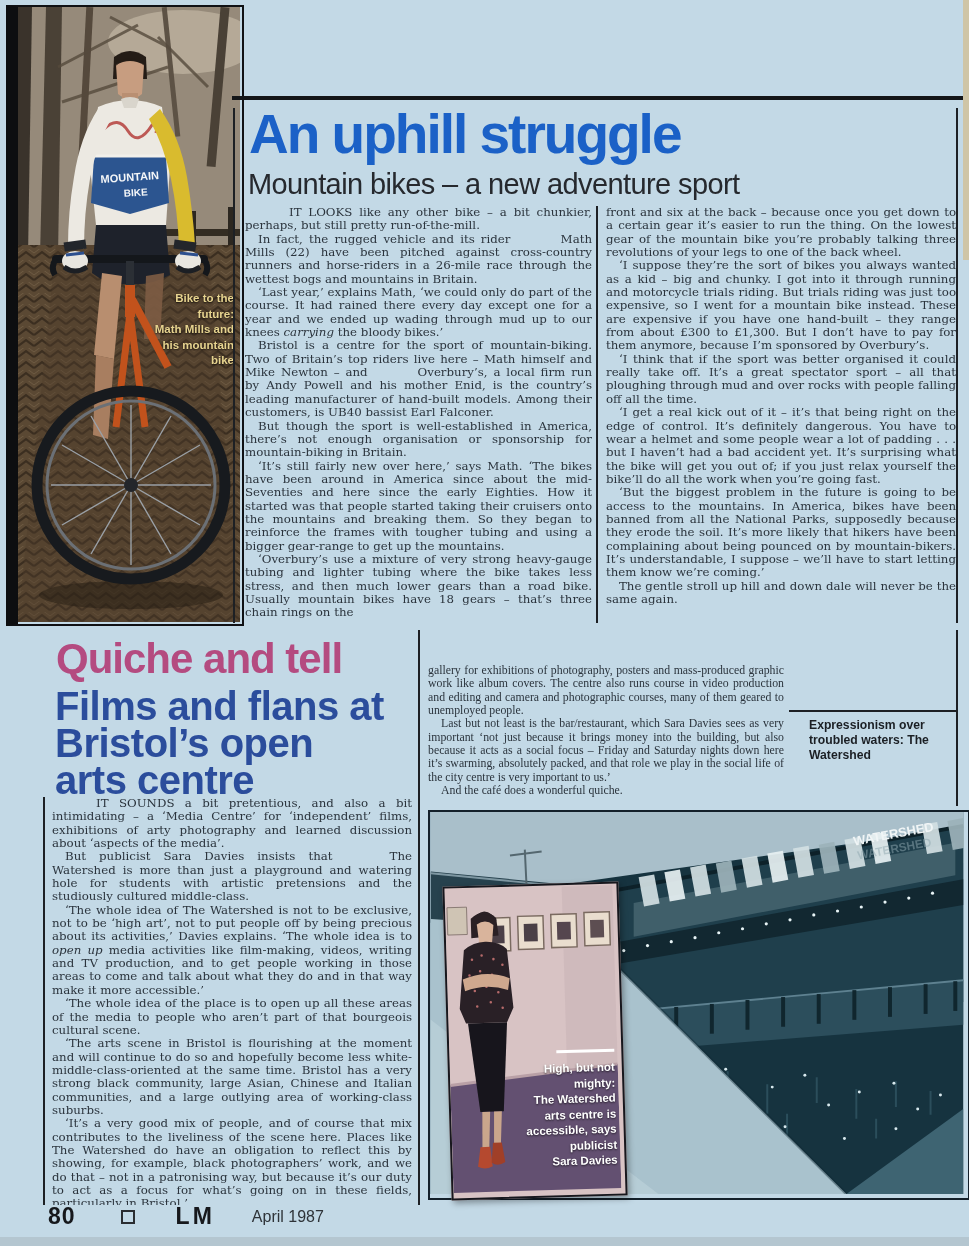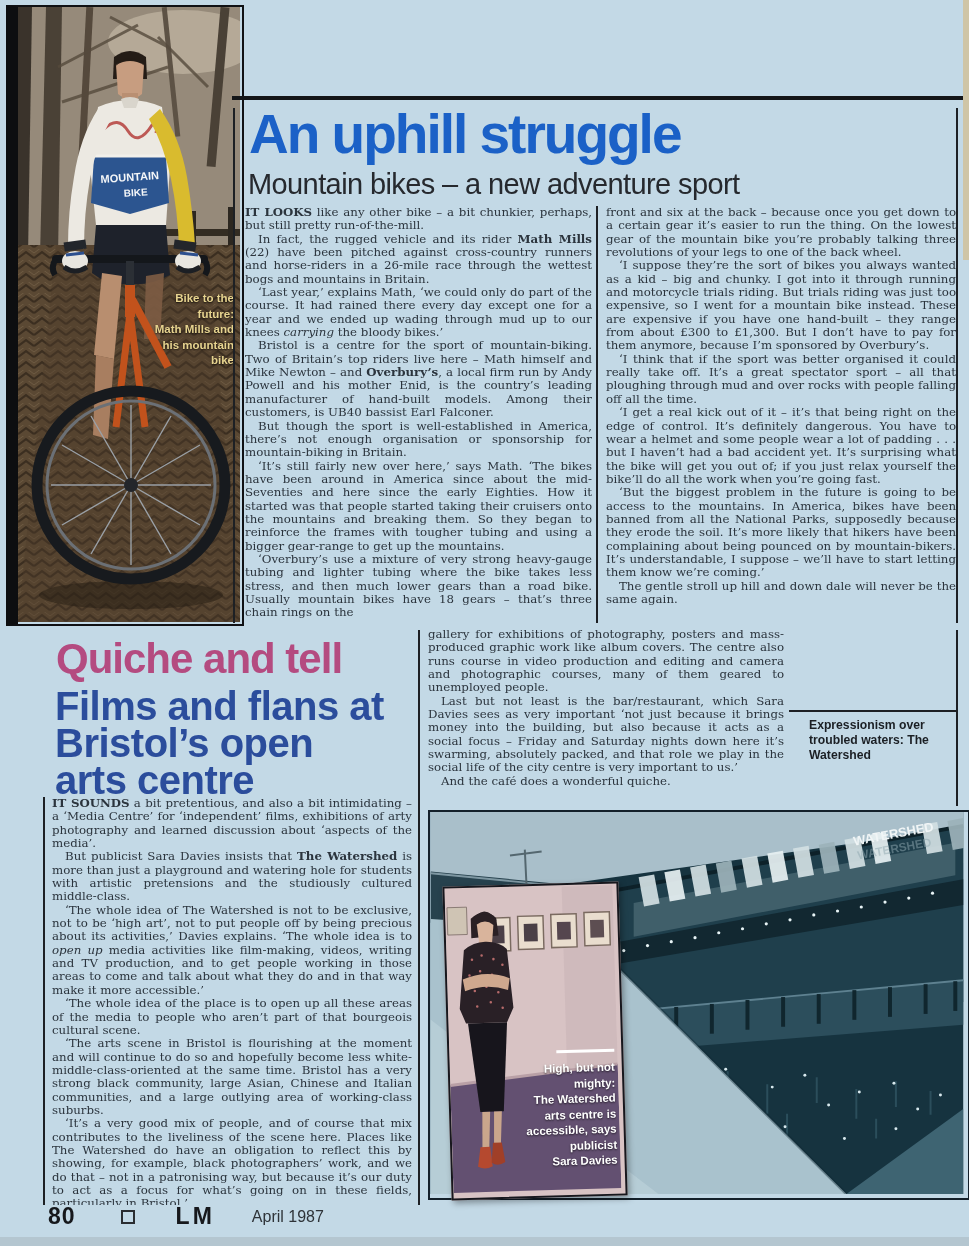--- a/index.html
+++ b/index.html
@@ -12,21 +12,21 @@
   
   .a1-title{position:absolute;font-weight:bold;font-size:55px;letter-spacing:-2px;line-height:60px;}
   .a1-sub{position:absolute;font-weight:normal;font-size:29px;letter-spacing:-0.6px;color:#26292e;line-height:32px;}
   .a2-title{position:absolute;font-weight:bold;font-size:42px;letter-spacing:-1px;line-height:46px;}
   .a2-sub{position:absolute;font-weight:bold;font-size:40px;line-height:37px;color:#2b4d9c;white-space:pre-line;letter-spacing:-0.5px;}
   
   .body-col{position:absolute;font-family:"DejaVu Serif",serif;font-size:11.8px;line-height:13.35px;
             color:#2b343d;text-align:justify;overflow:hidden;}
   .body-col p{margin:0;}
   .body-col p.ind{text-indent:13px;}
-  .b{font-weight:bold;} .i{font-style:italic;}
+  .b{font-weight:normal;padding-left:44px;} .i{font-style:italic;}
   
   .photo{position:absolute;overflow:hidden;border:2px solid #101114;}
   #photo1{left:6px;top:5px;width:224px;height:617px;border-left:12px solid #0d0e10;}
   #photo2{left:428px;top:810px;width:538px;height:386px;border:2px solid #14202a;}
   .p1-caption{position:absolute;right:8px;top:284px;width:120px;text-align:right;
               color:#e6d38f;font-weight:bold;font-size:11.5px;line-height:15.5px;
               white-space:pre-line;text-shadow:0 1px 2px rgba(0,0,0,.75);}
   .cap-head{position:absolute;font-weight:bold;font-size:12.2px;line-height:15px;color:#1b1f24;white-space:pre-line;}
   #inset{position:absolute;left:447px;top:884px;width:172px;height:310px;border:2px solid #17171d;
          transform:rotate(-1.7deg);overflow:hidden;background:#d8c3c4;box-shadow:2px 3px 6px rgba(0,0,0,.35);}
@@ -152,21 +152,21 @@
   <div class="body-col" style="left:52px;top:797px;width:360px;height:408px;">
     <p><span class="b">IT SOUNDS</span><span> a bit pretentious, and also a bit intimidating – a ‘Media Centre’ for ‘independent’ films, exhibitions of arty photography and learned discussion about ‘aspects of the media’.</span></p>
     <p class="ind"><span>But publicist Sara Davies insists that </span><span class="b">The Watershed</span><span> is more than just a playground and watering hole for students with artistic pretensions and the studiously cultured middle-class.</span></p>
     <p class="ind"><span>‘The whole idea of The Watershed is not to be exclusive, not to be ‘high art’, not to put people off by being precious about its activities,’ Davies explains. ‘The whole idea is to </span><span class="i">open up</span><span> media activities like film-making, videos, writing and TV production, and to get people working in those areas to come and talk about what they do and in that way make it more accessible.’</span></p>
     <p class="ind"><span>‘The whole idea of the place is to open up all these areas of the media to people who aren’t part of that bourgeois cultural scene.</span></p>
     <p class="ind"><span>‘The arts scene in Bristol is flourishing at the moment and will continue to do so and hopefully become less white-middle-class-oriented at the same time. Bristol has a very strong black community, large Asian, Chinese and Italian communities, and a large outlying area of working-class suburbs.</span></p>
     <p class="ind"><span>‘It’s a very good mix of people, and of course that mix contributes to the liveliness of the scene here. Places like The Watershed do have an obligation to reflect this by showing, for example, black photographers’ work, and we do that – not in a patronising way, but because it’s our duty to act as a focus for what’s going on in these fields, particularly in Bristol.’</span></p>
 
   </div>
   <div class="vrule" style="left:418px;top:630px;height:575px;width:1.5px;"></div>
-  <div class="body-col" style="left:428px;top:628px;width:356px;height:176px;">
+  <div class="body-col" style="left:428px;top:664px;width:356px;height:176px;font-family:Liberation Serif, serif;">
     <p><span>gallery for exhibitions of photography, posters and mass-produced graphic work like album covers. The centre also runs course in video production and editing and camera and photographic courses, many of them geared to unemployed people.</span></p>
     <p class="ind"><span>Last but not least is the bar/restaurant, which Sara Davies sees as very important ‘not just because it brings money into the building, but also because it acts as a social focus – Friday and Saturday nights down here it’s swarming, absolutely packed, and that role we play in the social life of the city centre is very important to us.’</span></p>
     <p class="ind"><span>And the café does a wonderful quiche.</span></p>
   </div>
   <div class="vrule" style="left:956px;top:630px;height:176px;width:1.5px;"></div>
 
   <div class="hrule" style="left:789px;top:710px;width:168px;"></div>
   <div class="cap-head" style="left:789px;top:718px;width:178px;margin-left:20px;">Expressionism over
 troubled waters: The Watershed</div>
 

